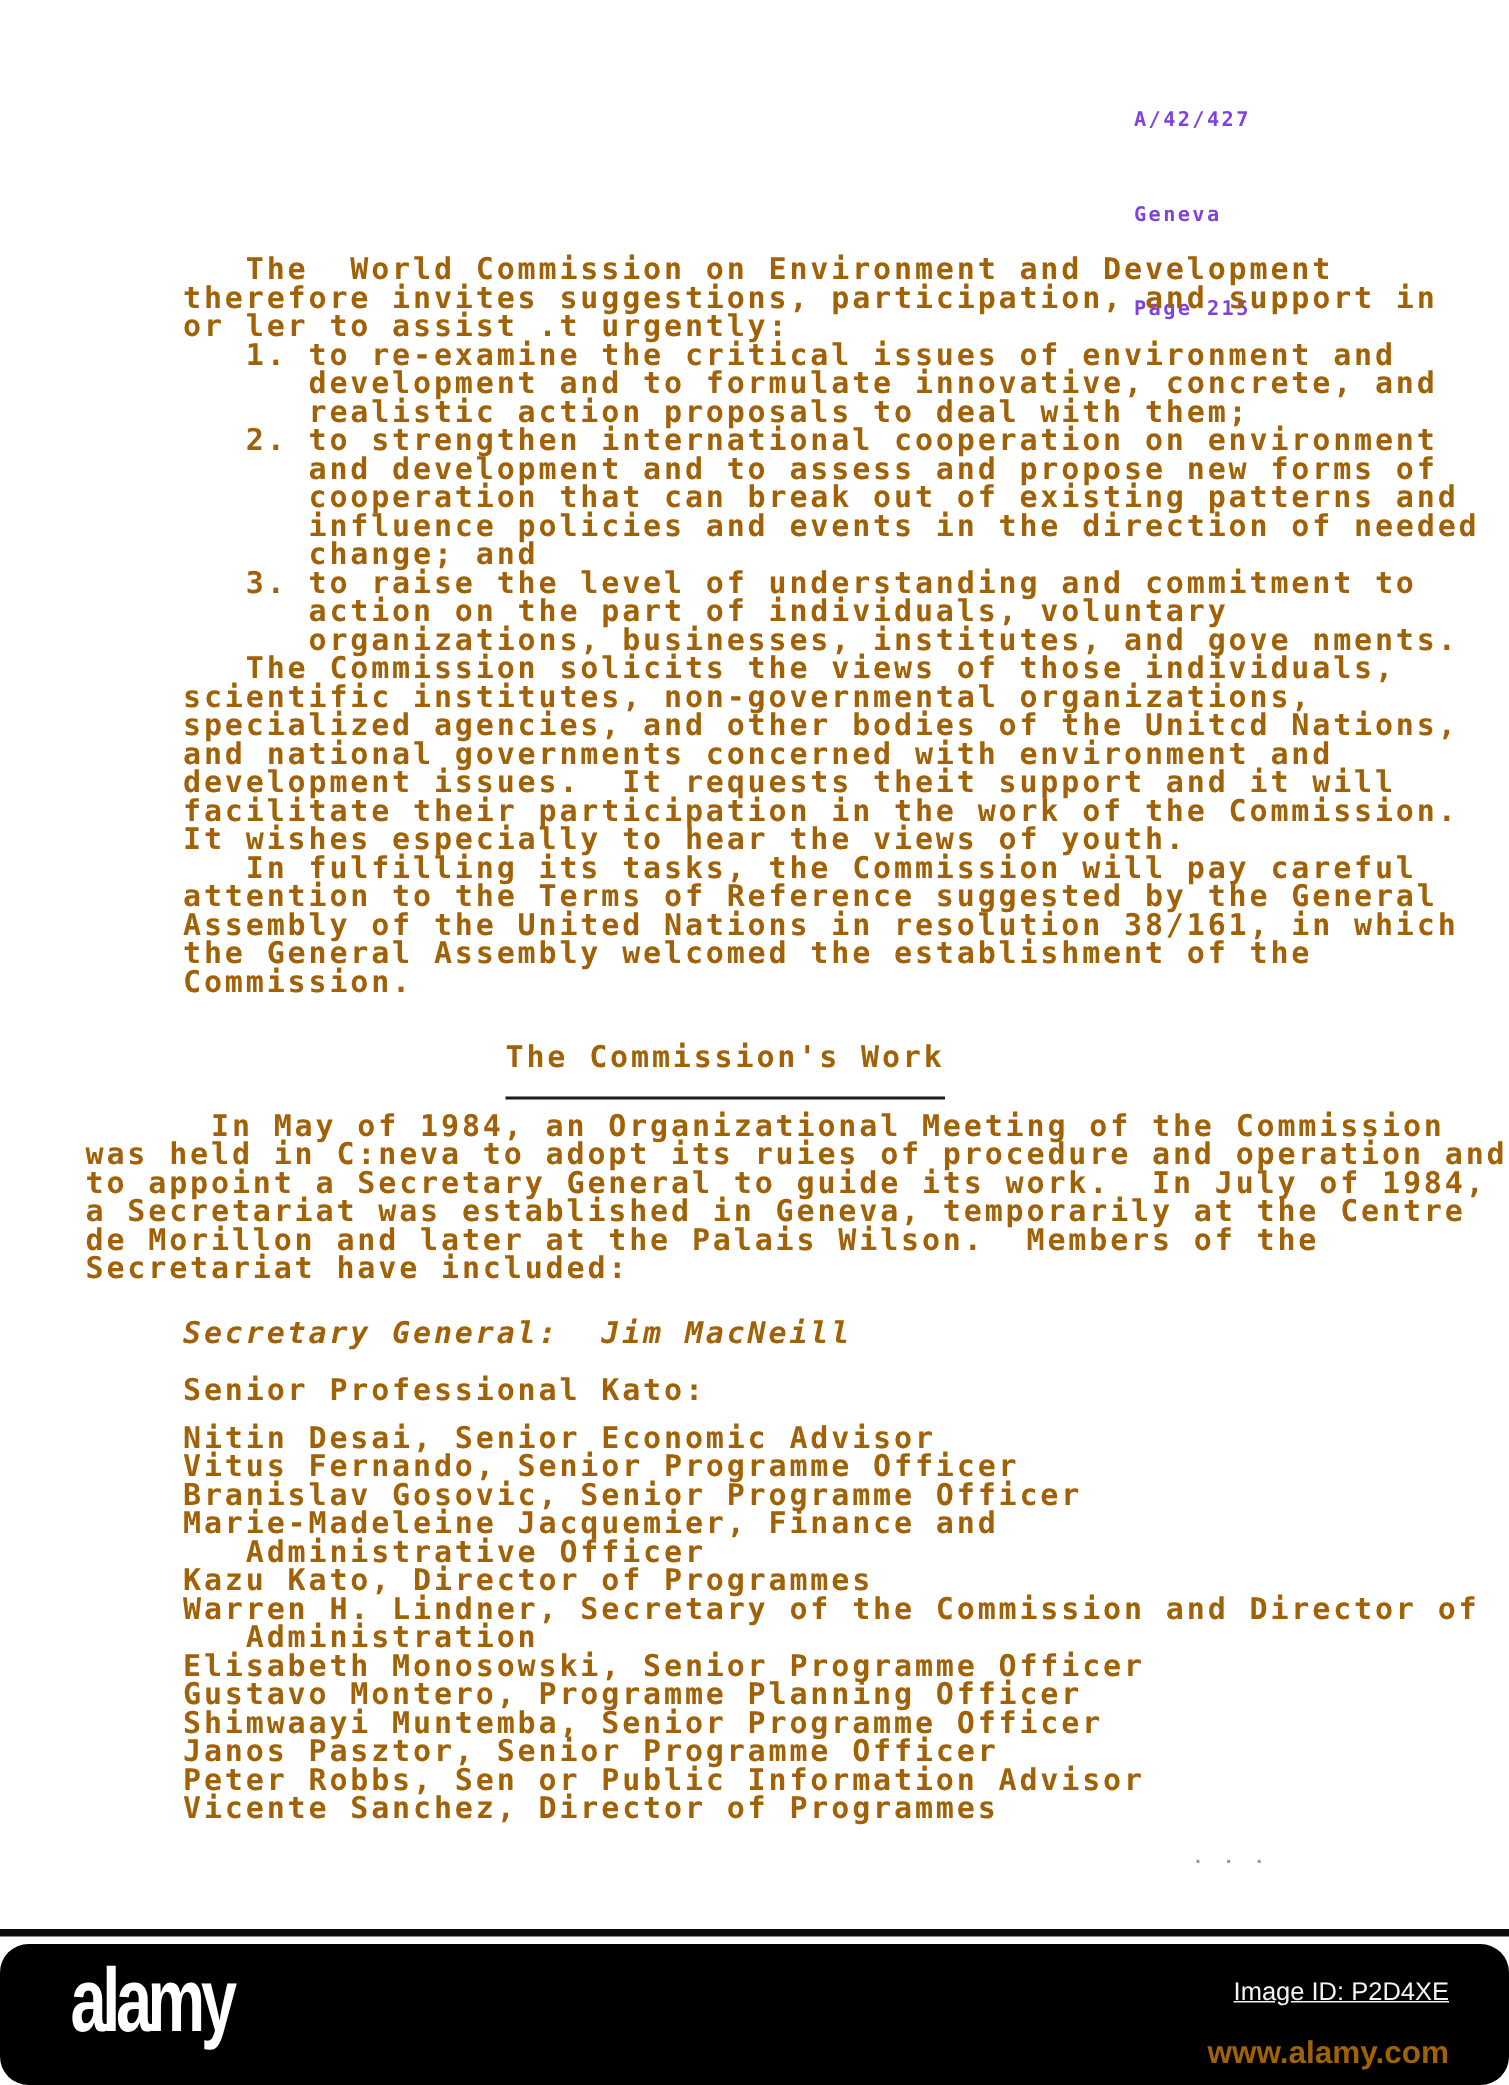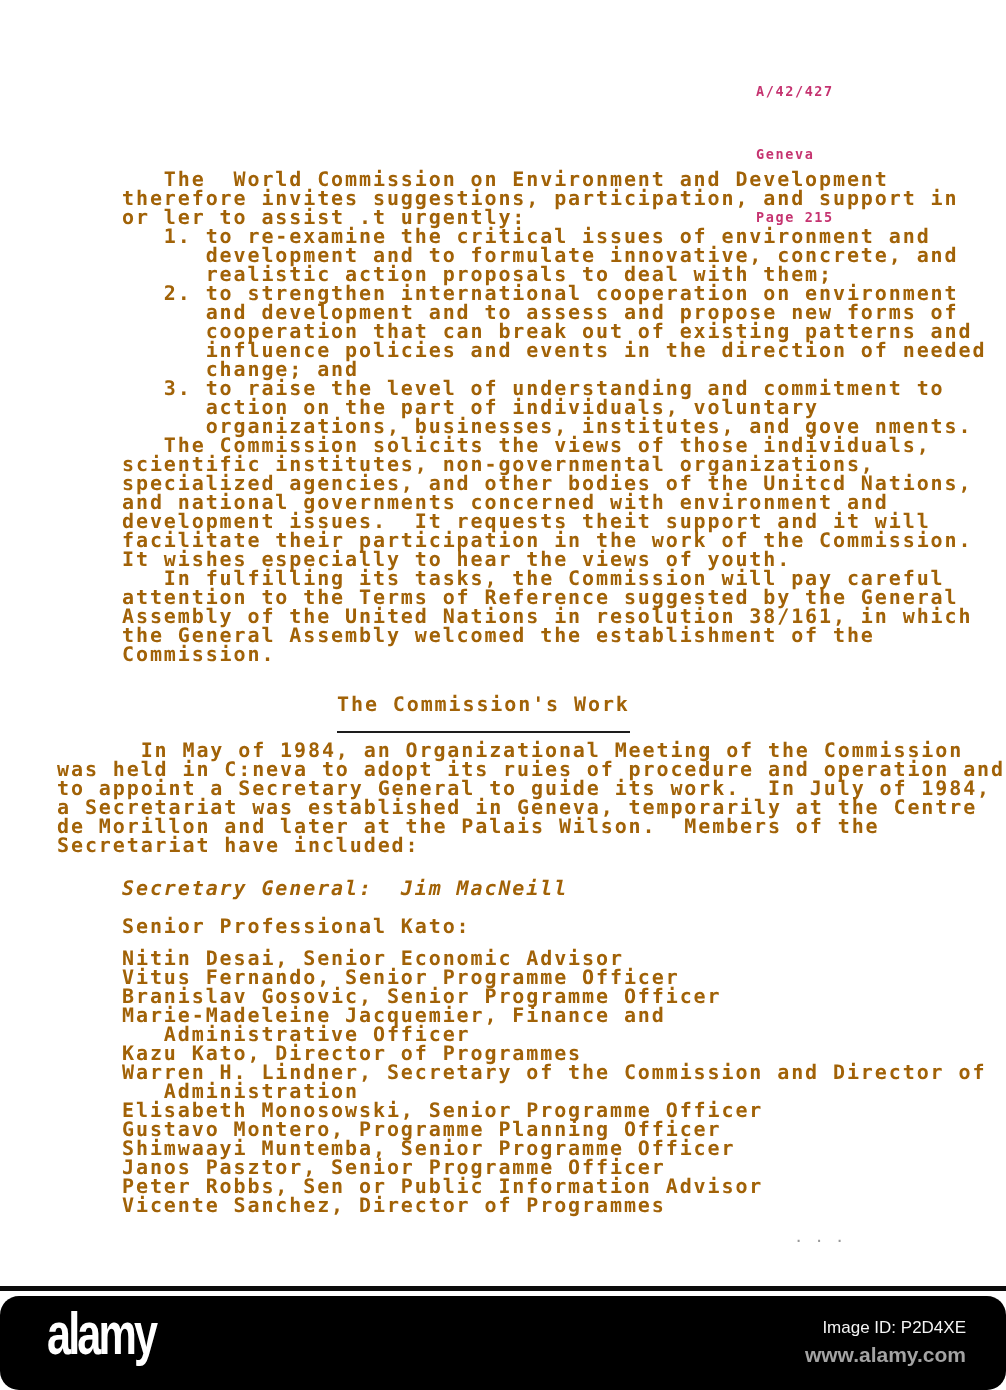--- a/index.html
+++ b/index.html
@@ -17,23 +17,23 @@
     line-height:19px;
     letter-spacing:1.9px;
     color:#a16207;
     white-space:pre;
     text-rendering:geometricPrecision;
     margin-top:28px;
   }
   .tline { height:19px; white-space:pre; }
   
   .hdr {
-    position:absolute; left:756px; top:39px;
+    position:absolute; left:756px; top:28px;
     font-size:13.5px; line-height:21px; letter-spacing:1.6px;
-    font-weight:700; color:#be185d; opacity:.88;
+    font-weight:700; color:#6d28d9; opacity:.88;
     white-space:pre;
   }
   .hdr div { height:21px; }
   .sec-head {
     border-bottom:2px solid #1d1d1d;
     padding-bottom:17px;
   }
   .stray-dots {
     position:absolute; left:795px; top:1231px;
     font-size:12px; letter-spacing:3px; color:#9a9a9a; font-weight:700;
@@ -54,22 +54,22 @@
     position:absolute; left:47px; top:8px;
     color:#ffffff; font-weight:bold; font-size:60px;
     letter-spacing:-4px;
     transform:scaleX(.72); transform-origin:left top;
     line-height:1;
   }
   .wm-right {
     position:absolute; right:40px; top:22px;
     text-align:right; color:#f4f4f4;
   }
-  .wm-id { font-size:17px; font-weight:400; margin-bottom:5px; }
-  .wm-url { font-size:21px; font-weight:700; color:#a3a3a3; }
+  .wm-id { font-size:17px; font-weight:400; margin-bottom:19px;text-decoration:underline; }
+  .wm-url { font-size:21px; font-weight:700; color:#a16207; }
 </style>
 </head>
 <body>
 
 <div id="page">
 
   <div class="hdr">
     <div>A/42/427</div>
     <div>Geneva</div>
     <div>Page 215</div>

